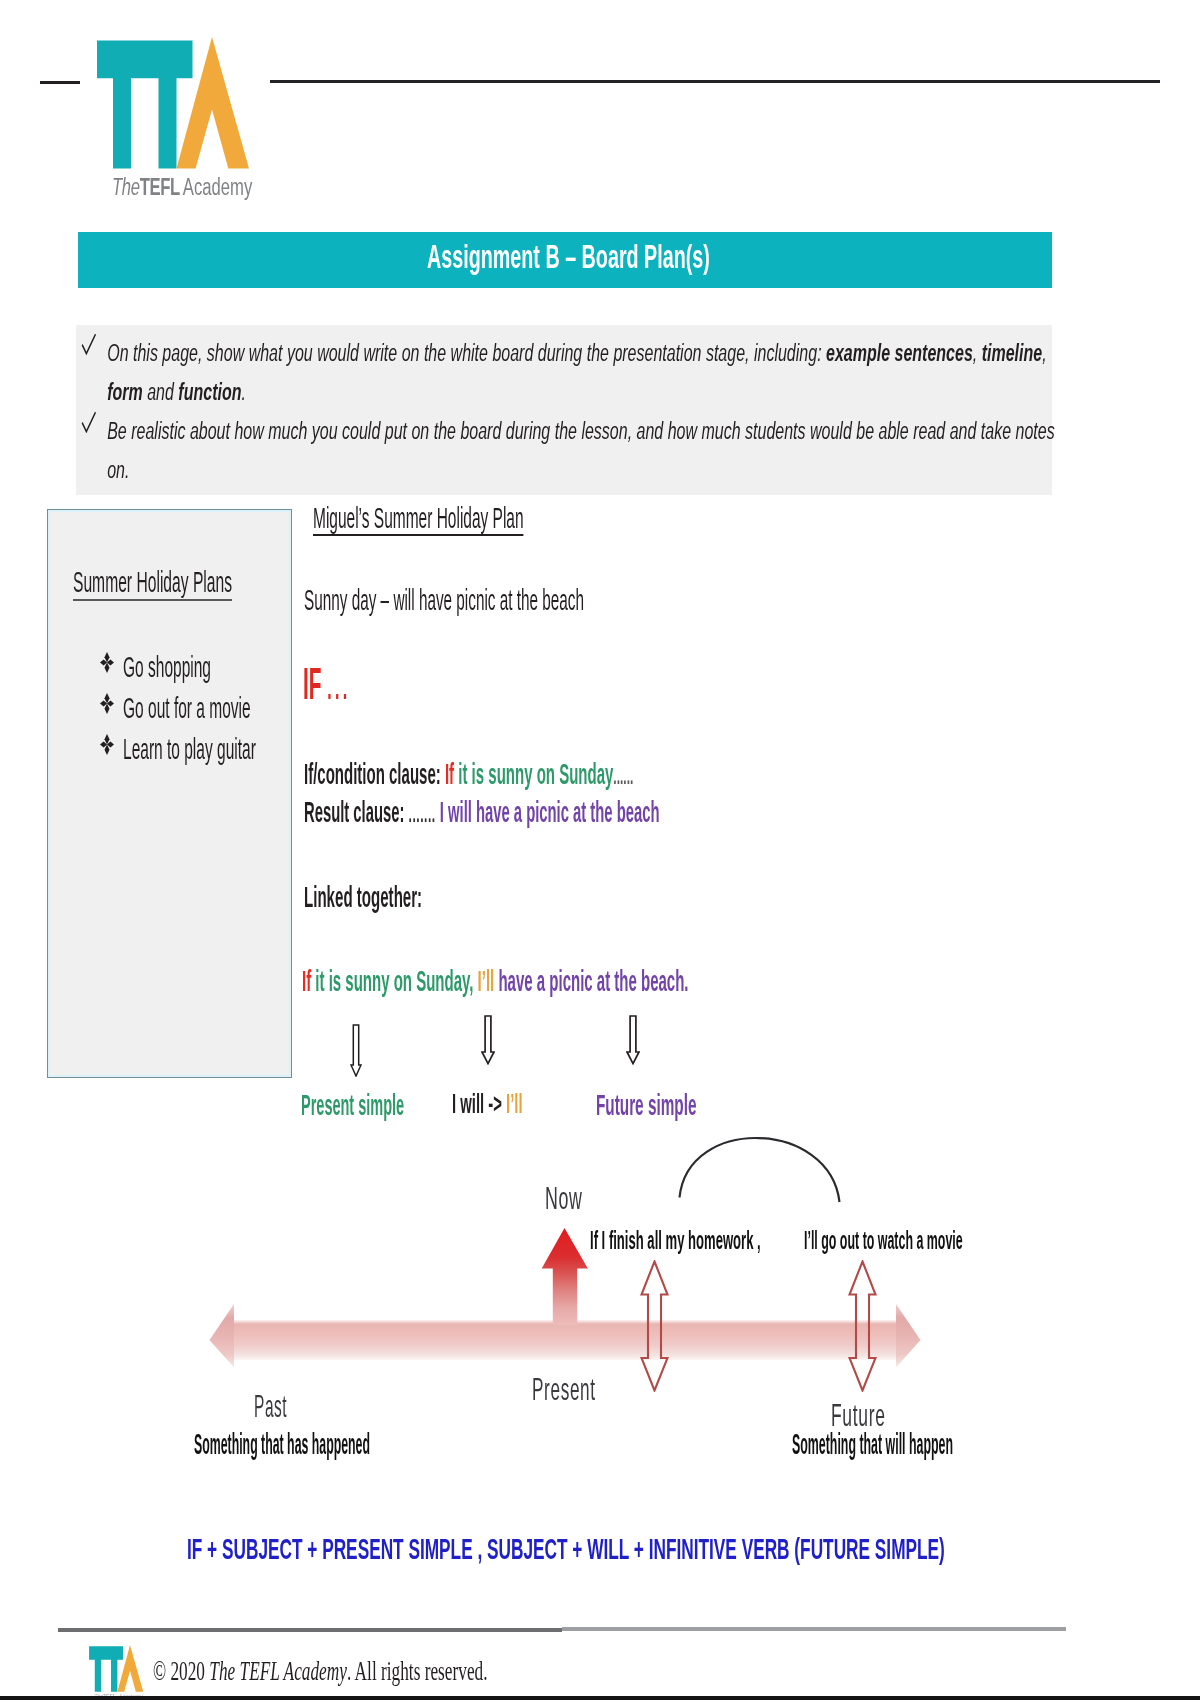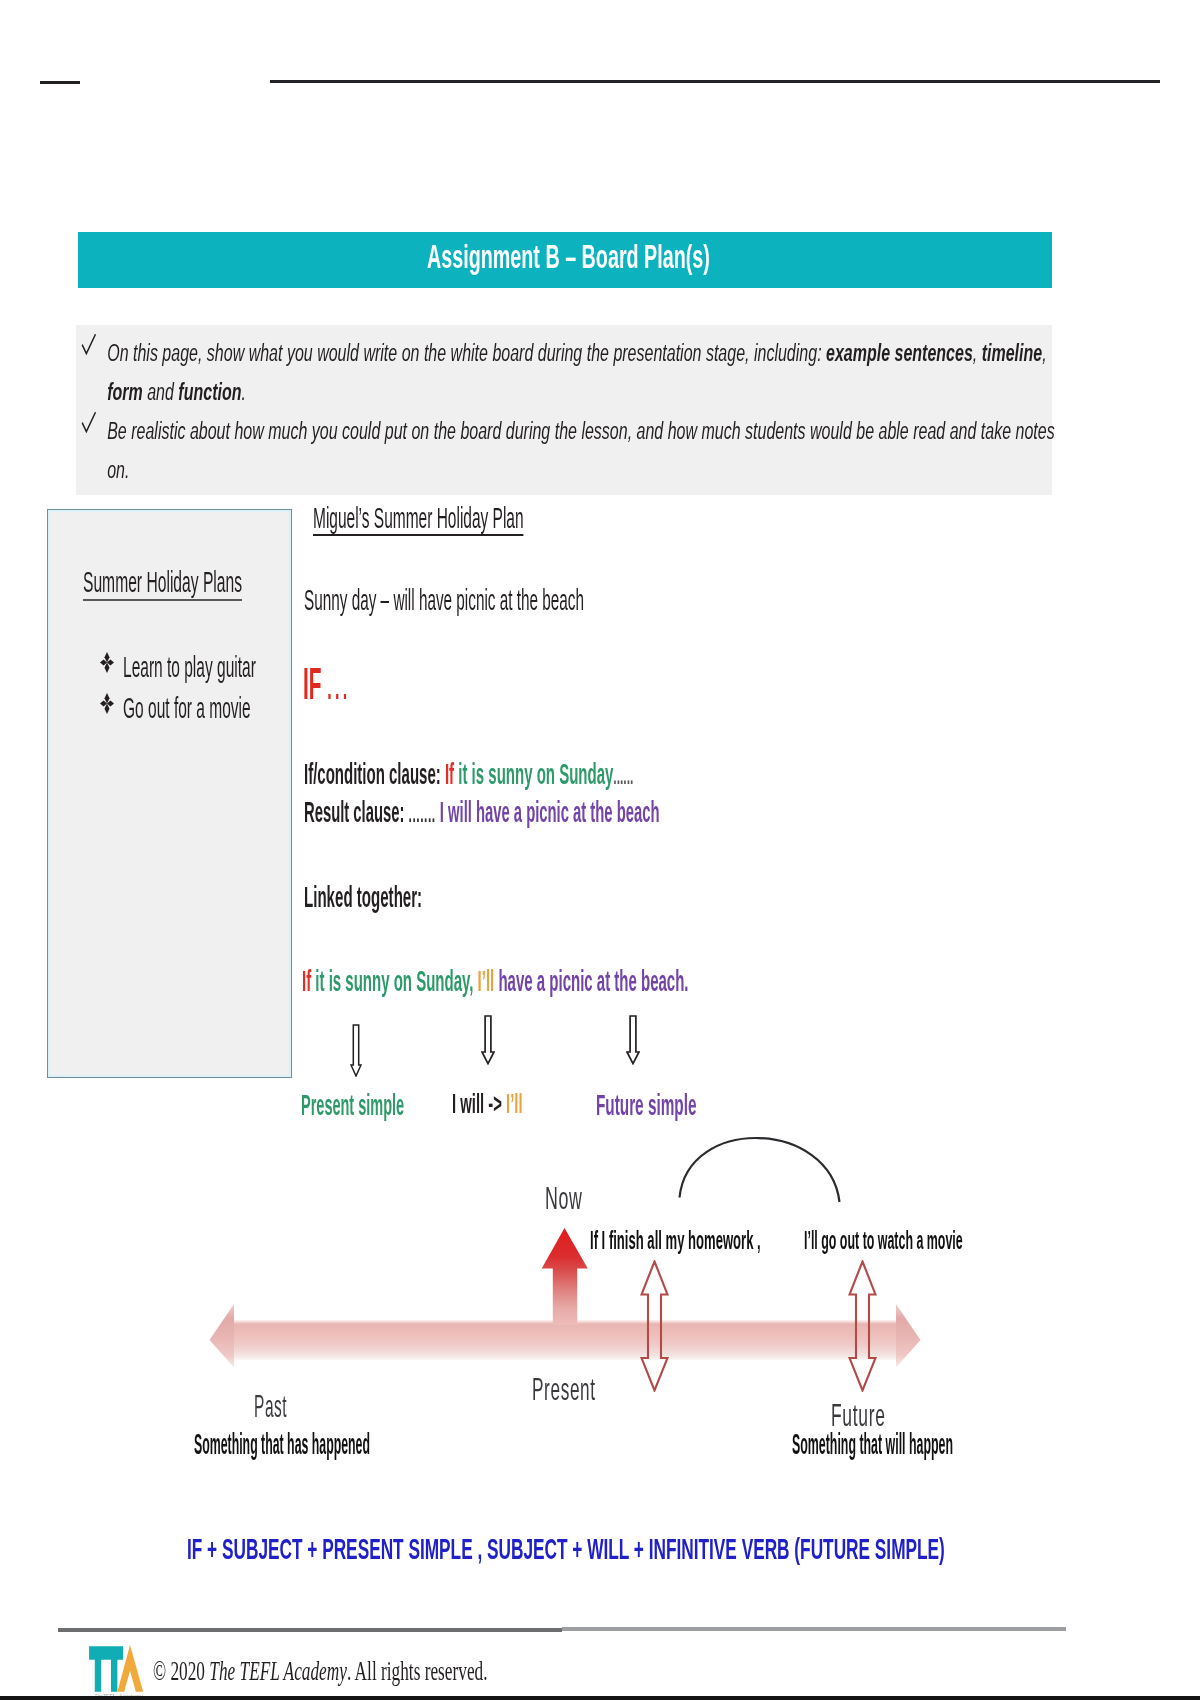--- a/index.html
+++ b/index.html
@@ -34,21 +34,21 @@
   .instr-check svg{position:absolute;left:-1px;top:-1px;}
   .instr-txt{display:block;width:1400px;font-size:23.5px;line-height:39px;
              font-style:italic;color:#231f20;}
   .instr-txt b{font-weight:700;}
 
   
   .plans-box{left:47px;top:509px;width:245px;height:569px;background:#f0f0f0;
              border:1px solid #6f9099;box-sizing:border-box;}
   .plans-box::after{content:"";position:absolute;inset:0;border:2px solid #dcf0f7;
                     pointer-events:none;}
-  .plans-title-wrap{left:83px;top:567px;}
+  .plans-title-wrap{left:73px;top:567px;}
   .plans-title{display:inline-block;font-size:29.5px;line-height:1;color:#231f20;
                border-bottom:2px solid #58595b;padding-bottom:2px;transform:scaleX(0.53);}
   .plans-list{list-style:none;margin:0;padding:0;left:100px;top:647px;width:200px;}
   .plans-list li{display:flex;align-items:flex-start;margin:0;padding:0;}
   .pb{flex:0 0 23px;line-height:41px;position:relative;}
   .pb svg{position:absolute;left:0;top:5px;}
   .pt{display:block;flex:0 0 258px;width:258px;font-size:29px;line-height:41px;color:#231f20;}
   .cond2{transform:scaleX(0.535);transform-origin:left top;}
 
   
@@ -115,20 +115,27 @@
             transform-origin:left top;}
 </style>
 </head>
 <body>
 
 <div class="page">
 
   <div class="abs hdr-rule-left"></div>
   <div class="abs hdr-rule-right"></div>
 
+  <div class="abs logo">
+    <svg width="154" height="132" viewBox="0 0 154 132">
+      <path d="M0 3.5 H95.5 V41.2 H79.5 V131.5 H61.5 V41.2 H34 V131.5 H16 V41.2 H0 Z" fill="#10ADB5"></path>
+      <path d="M115 0 L152 131.5 H131.3 L115 72.5 L98.6 131.5 H79.5 Z" fill="#F2A93B"></path>
+    </svg>
+    <div class="logo-word"><span class="lw-the">The</span><span class="lw-tefl">TEFL</span><span class="lw-acad">Academy</span></div>
+  </div>
 
   <div class="abs titlebar"></div>
   <span class="abs titlebar-text cond">Assignment B – Board Plan(s)</span>
 
   <div class="abs instr-box"></div>
   <div class="abs instr-wrap">
     <div class="instr-item">
       <span class="instr-check">
           <svg width="22" height="22" viewBox="0 0 22 22">
             <path d="M1.2 11.6 L7.4 20.6 L20.8 1.2" fill="none" stroke="#231f20" stroke-width="2"></path>
@@ -155,34 +162,47 @@
         <span class="pb">
           <svg width="14" height="21" viewBox="0 0 14 21">
             <g fill="#231f20">
               <path d="M7 0 L9.5 5.2 L7 10.5 L4.5 5.2 Z"></path>
               <path d="M7 10.5 L9.5 15.8 L7 21 L4.5 15.8 Z"></path>
               <path d="M0 10.5 L3.6 7.4 L7 10.5 L3.6 13.6 Z"></path>
               <path d="M7 10.5 L10.4 7.4 L14 10.5 L10.4 13.6 Z"></path>
             </g>
           </svg>
         </span>
-        <span class="pt cond2">Learn to play guitar</span>
+        <span class="pt cond2">Go shopping</span>
       </li>
       <li>
         <span class="pb">
           <svg width="14" height="21" viewBox="0 0 14 21">
             <g fill="#231f20">
               <path d="M7 0 L9.5 5.2 L7 10.5 L4.5 5.2 Z"></path>
               <path d="M7 10.5 L9.5 15.8 L7 21 L4.5 15.8 Z"></path>
               <path d="M0 10.5 L3.6 7.4 L7 10.5 L3.6 13.6 Z"></path>
               <path d="M7 10.5 L10.4 7.4 L14 10.5 L10.4 13.6 Z"></path>
             </g>
           </svg>
         </span>
         <span class="pt cond2">Go out for a movie</span>
+      </li>
+      <li>
+        <span class="pb">
+          <svg width="14" height="21" viewBox="0 0 14 21">
+            <g fill="#231f20">
+              <path d="M7 0 L9.5 5.2 L7 10.5 L4.5 5.2 Z"></path>
+              <path d="M7 10.5 L9.5 15.8 L7 21 L4.5 15.8 Z"></path>
+              <path d="M0 10.5 L3.6 7.4 L7 10.5 L3.6 13.6 Z"></path>
+              <path d="M7 10.5 L10.4 7.4 L14 10.5 L10.4 13.6 Z"></path>
+            </g>
+          </svg>
+        </span>
+        <span class="pt cond2">Learn to play guitar</span>
       </li>
     </ul>
 
   <span class="abs bd bd-title">Miguel’s Summer Holiday Plan</span>
   <span class="abs bd bd-line1">Sunny day – will have picnic at the beach</span>
 
   <span class="abs bd bd-if"><span>IF</span><span class="bd-if-dots">...</span></span>
 
   <span class="abs bd bd-cond"><b>If/condition clause:</b> <span class="cr">If</span> <span class="cg">it is sunny on Sunday</span><span class="cdots">......</span></span>
 

